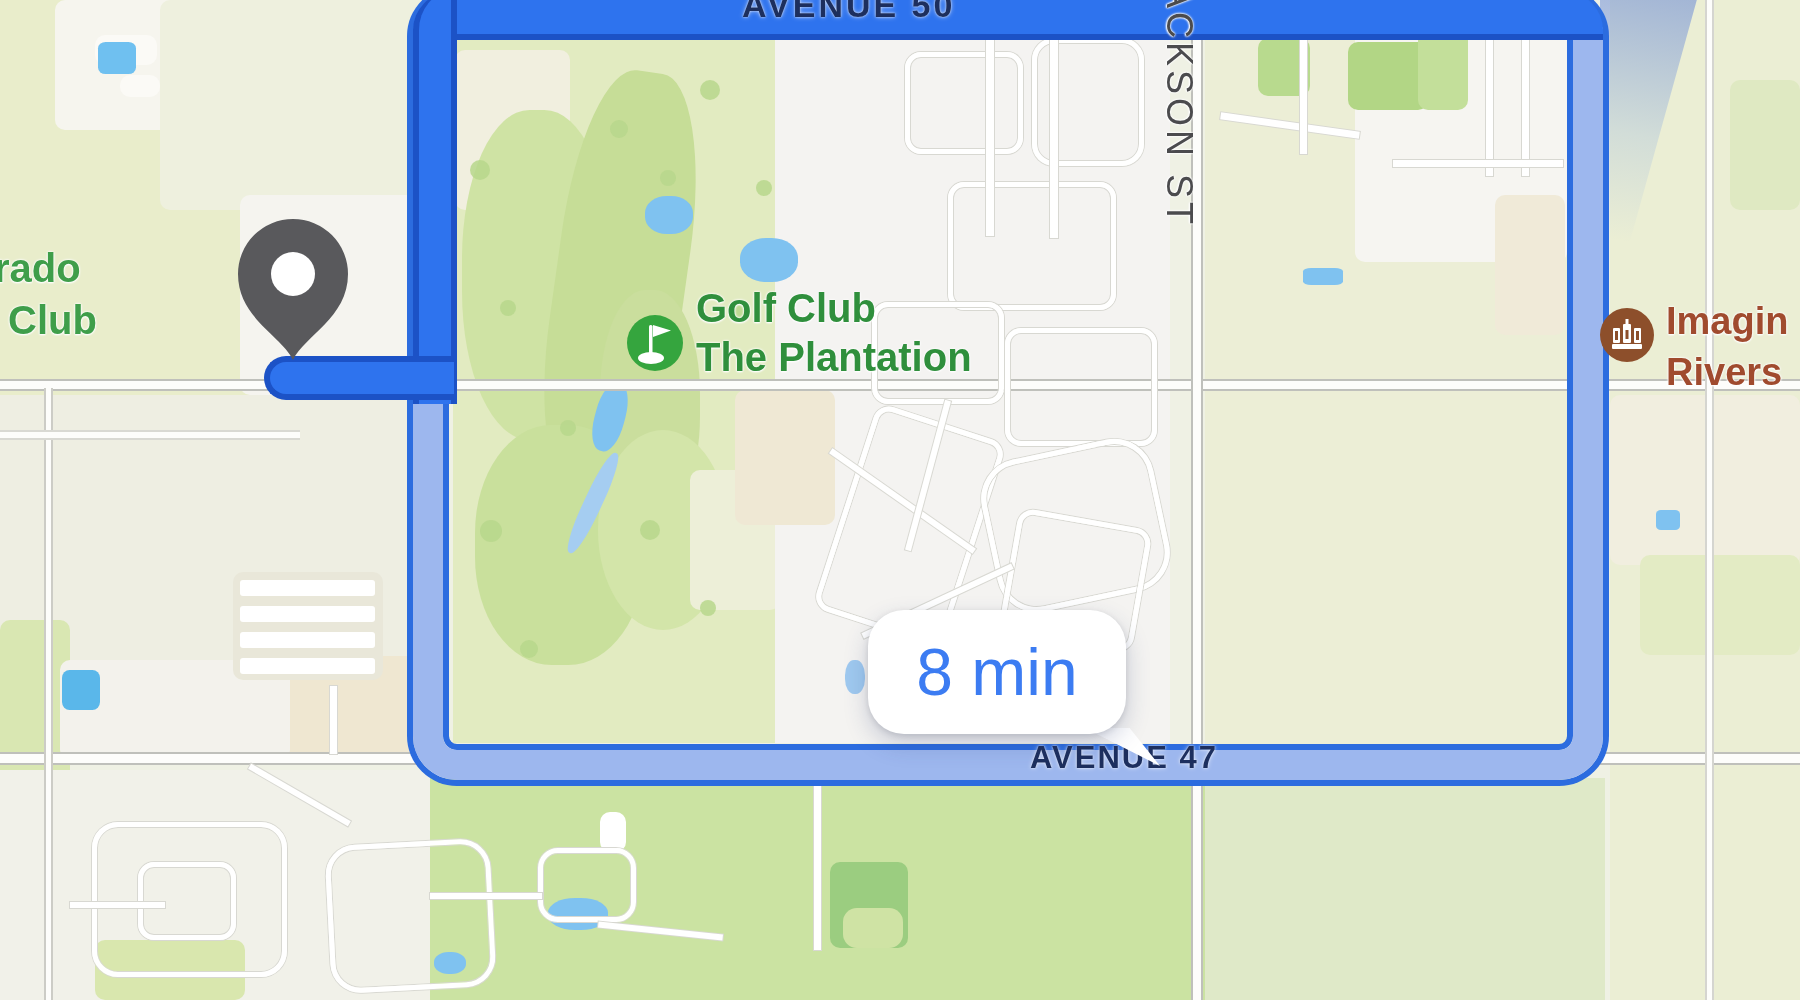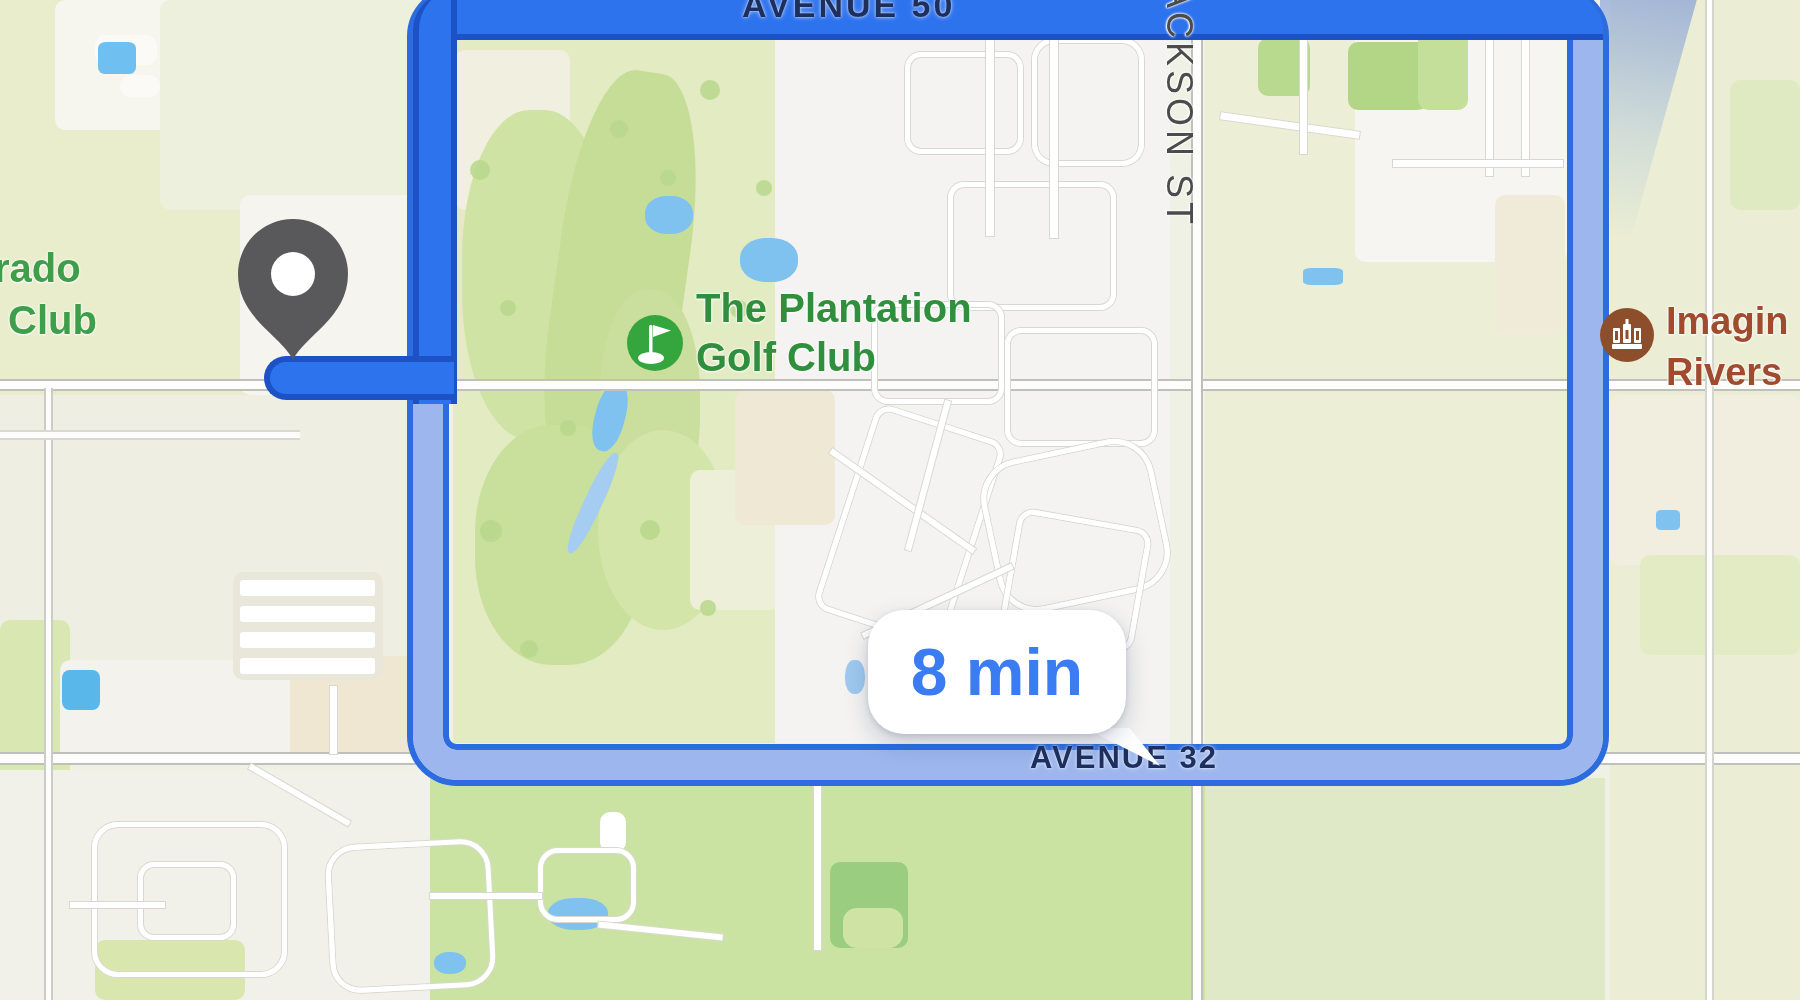--- a/index.html
+++ b/index.html
@@ -157,38 +157,38 @@
               background:var(--selected-color);border-bottom:6px solid var(--selected-border-color);
               border-radius:38px 38px 0 0"></div>
   <div class="p z5" style="left:413px;top:-8px;width:44px;height:412px;box-sizing:border-box;
               background:var(--selected-color);border-left:6px solid var(--selected-border-color);
               border-right:6px solid var(--selected-border-color);border-radius:38px 0 0 0"></div>
   <div class="p z5" style="left:264px;top:356px;width:190px;height:44px;box-sizing:border-box;
               background:var(--selected-color);border:6px solid var(--selected-border-color);
               border-right:none;border-radius:22px 0 0 22px"></div>
 
   <div class="p z6 route-label" style="left:742px;top:-14px;font-size:34px;letter-spacing:3px">AVENUE 50</div>
-  <div class="p z6 route-label" style="left:1030px;top:740px;font-size:31px;letter-spacing:2px">AVENUE 32</div>
+  <div class="p z6 route-label" style="left:1030px;top:740px;font-size:31px;letter-spacing:2px">AVENUE 47</div>
   <div class="p z6 halo" style="left:1200px;top:-38px;transform:rotate(90deg);transform-origin:0 0;
               font-size:36px;font-weight:500;color:#4b4b4d;letter-spacing:4px;white-space:nowrap">JACKSON ST</div>
 
 
   <div class="p z7" style="left:625px;top:313px">
     <span style="display:inline-block;width:60px;height:60px;color:#35a53e">
       <svg width="60" height="60" viewBox="0 0 60 60">
         <circle cx="30" cy="30" r="28" fill="currentColor"></circle>
         <ellipse cx="26" cy="45" rx="13" ry="6" fill="#fff"></ellipse>
         <rect x="24" y="12" width="3.5" height="32" rx="1.5" fill="#fff"></rect>
         <path d="M28 12 L46 17.5 L28 24 Z" fill="#fff"></path>
       </svg>
     </span>
   </div>
   <div class="p z7 place halo" style="left: 696px; top: 284px; color: rgb(47, 143, 60);">
+    <div>Golf Club</div>
     <div>The Plantation</div>
-    <div>Golf Club</div>
   </div>
 
   <div class="p z7 place halo" style="left: -6px; top: 242px; line-height: 52px; color: rgb(63, 158, 74);">
     <div>rado</div>
     <div style="padding-left:14px">Club</div>
   </div>
 
   <div class="p z7" style="left:1598px;top:306px">
     <span style="display:inline-block;width:58px;height:58px;color:#8d4f2b">
       <svg width="58" height="58" viewBox="0 0 58 58">
@@ -207,21 +207,21 @@
   <div class="p z7 place halo" style="left: 1666px; top: 296px; font-size: 38px; line-height: 51px; color: rgb(160, 75, 46);">
     <div>Imagin</div>
     <div>Rivers</div>
   </div>
 
   <div class="p z8" style="left:1080px;top:728px;width:80px;height:38px;background:#fff;
               clip-path:polygon(6% 0, 62% 0, 100% 100%)"></div>
   <div class="p z8" style="left:868px;top:610px;width:258px;height:124px;background:#fff;border-radius:36px;
               box-shadow:0 10px 24px rgba(40,60,120,.22), 0 2px 6px rgba(0,0,0,.12);
               display:flex;align-items:center;justify-content:center">
-    <span style="font-size:66px;font-weight:700;color:var(--callout-text-color)">8 min</span>
+    <span style="font-size:66px;font-weight:400;color:var(--callout-text-color)">8 min</span>
   </div>
 
   <div class="p z9" style="left:230px;top:216px;width:126px;height:146px;color:var(--marker-color)">
     <svg width="126" height="146" viewBox="0 0 126 146">
       <path d="M63 144 C52 120 8 102 8 58 A55 55 0 1 1 118 58 C118 102 74 120 63 144 Z" fill="currentColor"></path>
       <circle cx="63" cy="58" r="22" fill="#ffffff"></circle>
     </svg>
   </div>
 
 </div>

